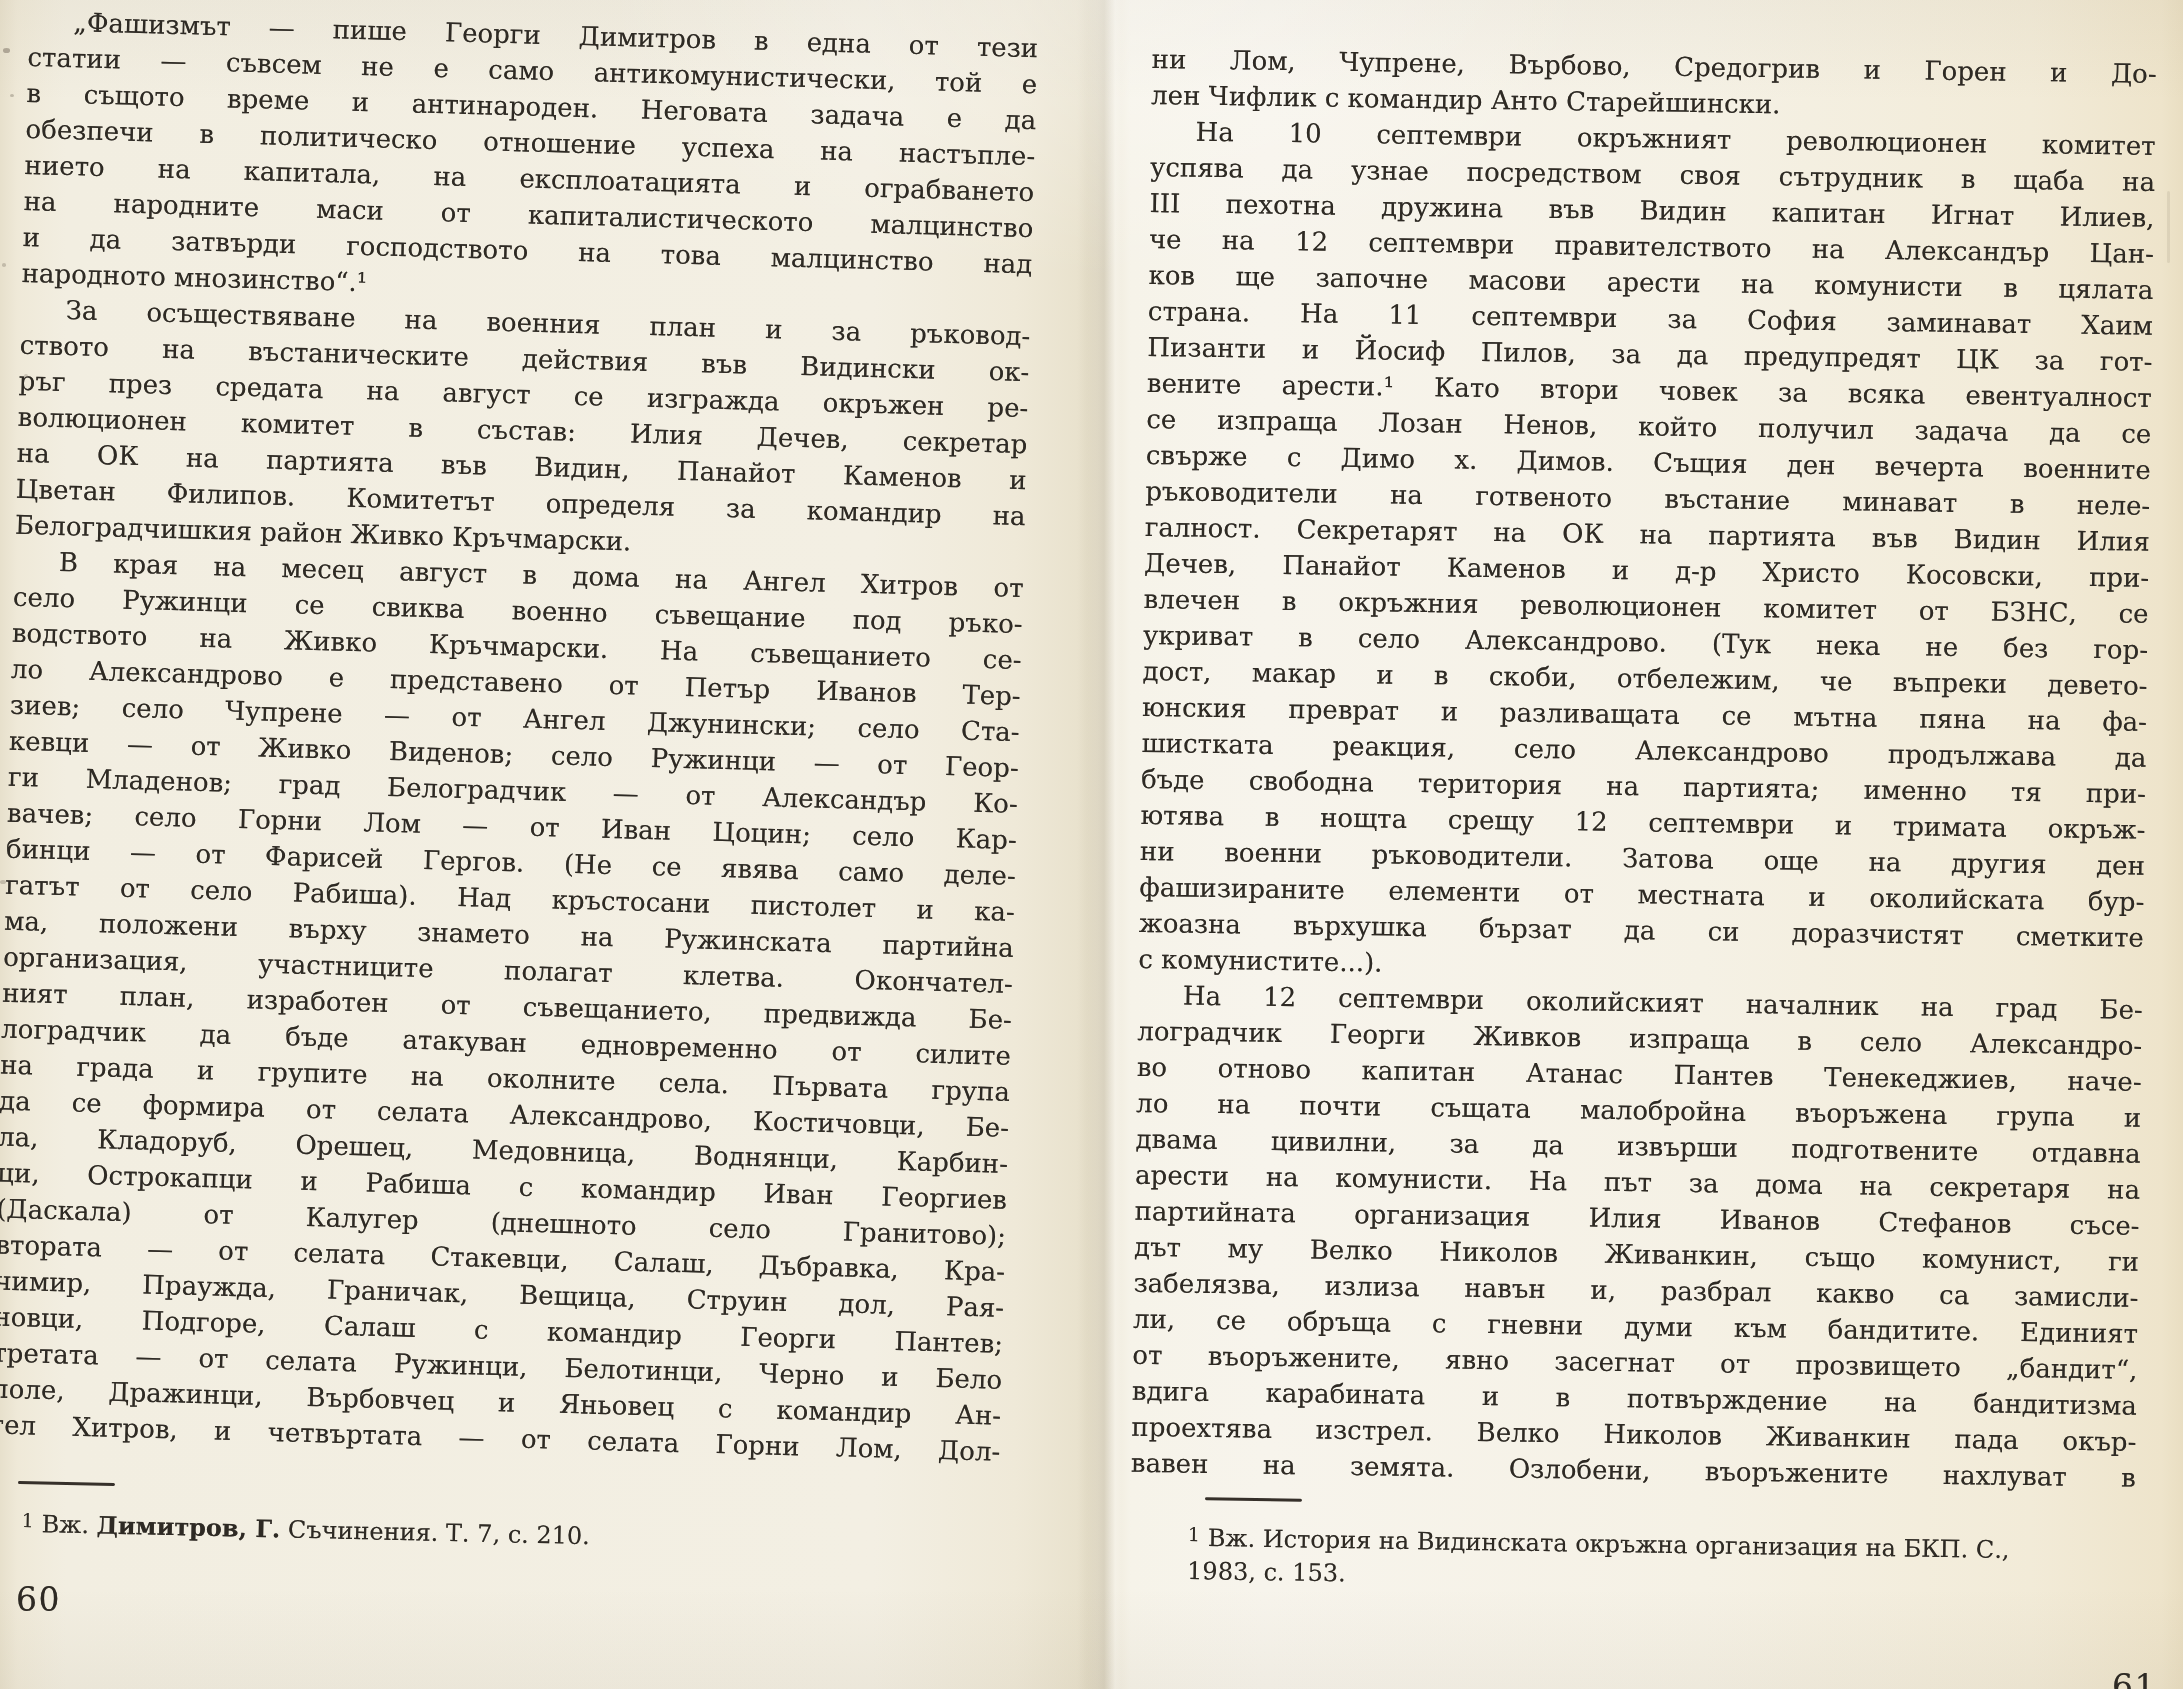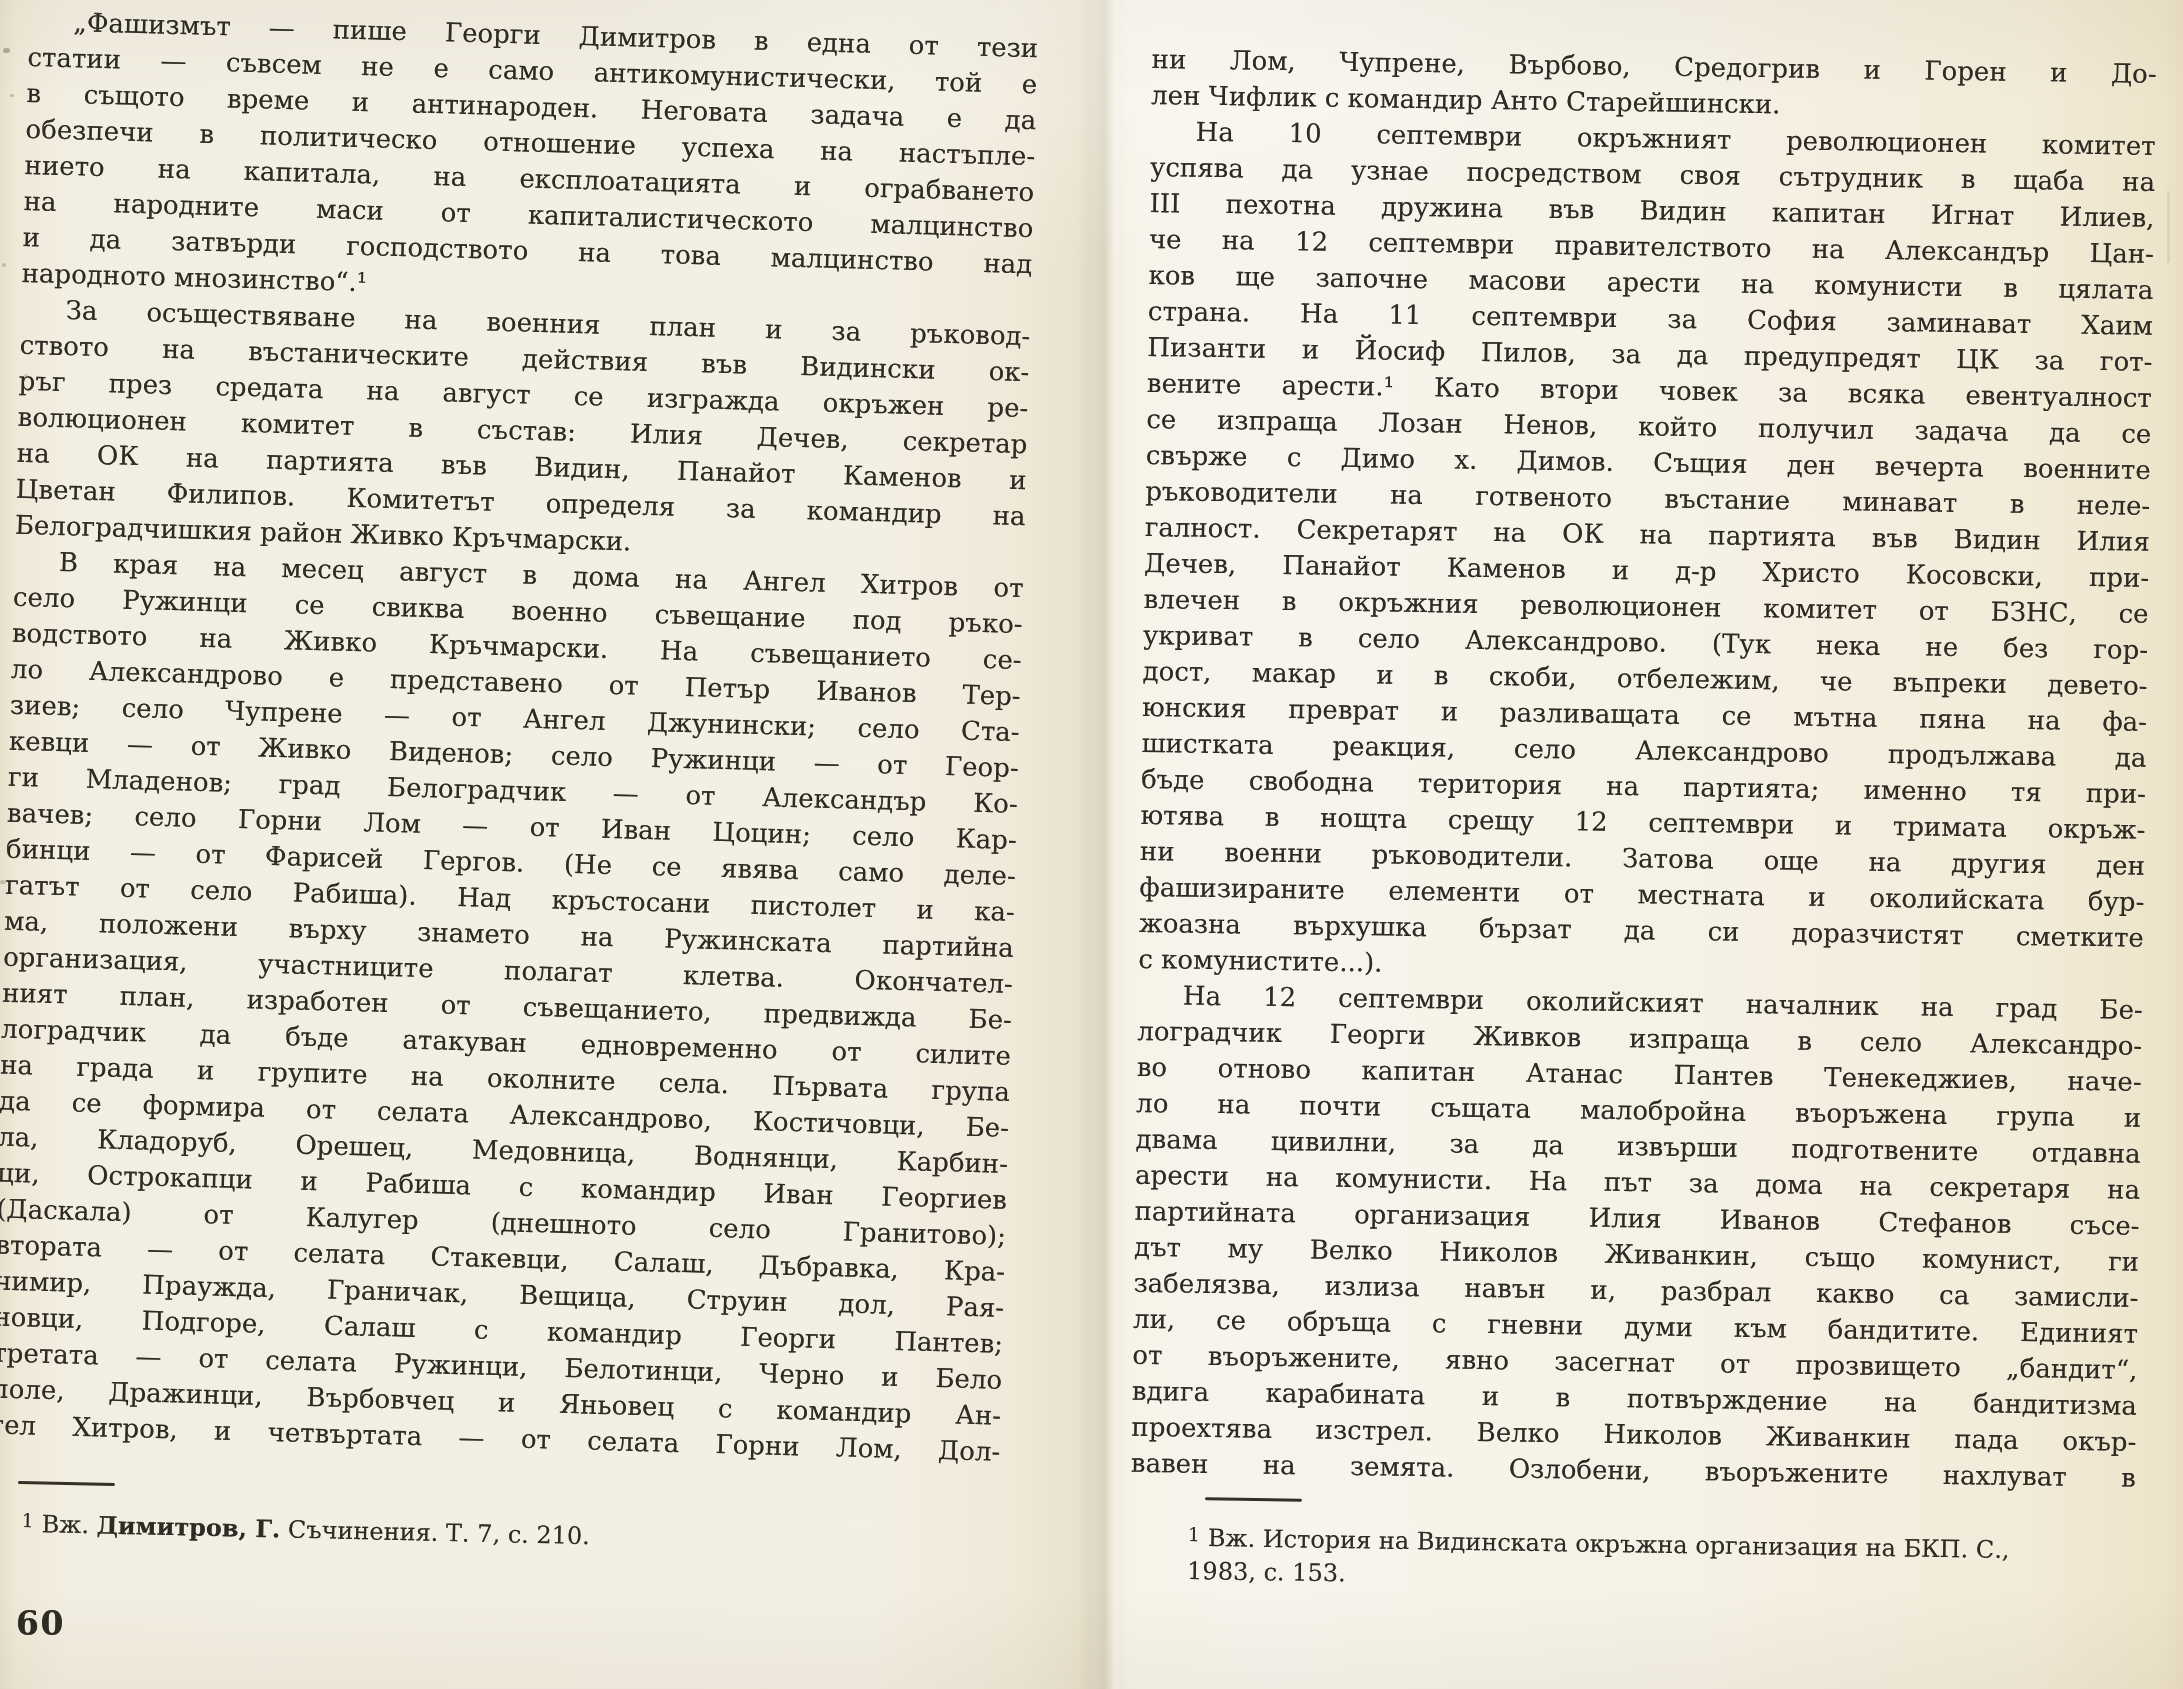--- a/index.html
+++ b/index.html
@@ -33,23 +33,22 @@
   #right-rule { left:1205px; top:1498px; width:97px; transform:rotate(0.9deg); }
   .footnote {
     position:absolute; font-size:24px; line-height:33px;
     text-shadow: 0 0 0.4px rgba(46,42,36,0.5);
   }
   #left-footnote  { left:22px;   top:1504px; width:717px;  transform:rotate(1.25deg); transform-origin:0 0; }
   #right-footnote { left:1188px; top:1518px; width:972px; transform:rotate(0.85deg); transform-origin:0 0; }
   .fn-marker { vertical-align:4.8px; font-size:19px; margin-right:8px; }
   .fw { font-weight:bold; }
   .page-num {
-    position:absolute; font-size:33px; font-weight:bold; letter-spacing:1.6px;
+    position:absolute; font-size:33px; font-weight:normal; letter-spacing:1.6px;
     text-shadow: 0 0 0.5px rgba(46,42,36,0.5);
-    margin-top: 24px;
   }
   #page-num-left  { left:16px;   top:1580px; }
   #page-num-right { left:2112px; top:1667px;text-align:right; }
   .speck { position:absolute; background:#6b6052; border-radius:50%; opacity:0.45; }
   .s1 { left:3.2px;  top:48px;   width:7.2px;  height:4.8px; }
   .s2 { left:1.6px;  top:263px;  width:4.8px;  height:4px; opacity:0.3; }
   .s3 { left:9.6px; top:94px;  width:4px;  height:3.2px; opacity:0.35; }
   .s4 { left:0px;  top:880px; width:5.6px;  height:4px; opacity:0.3; }
   .s5 { left:24px; top:374px;  width:4px;  height:3.2px; opacity:0.25; }
   .s6 { left:2167px; top:191px; width:3.2px; height:72px; border-radius:1.6px; opacity:0.12; }

